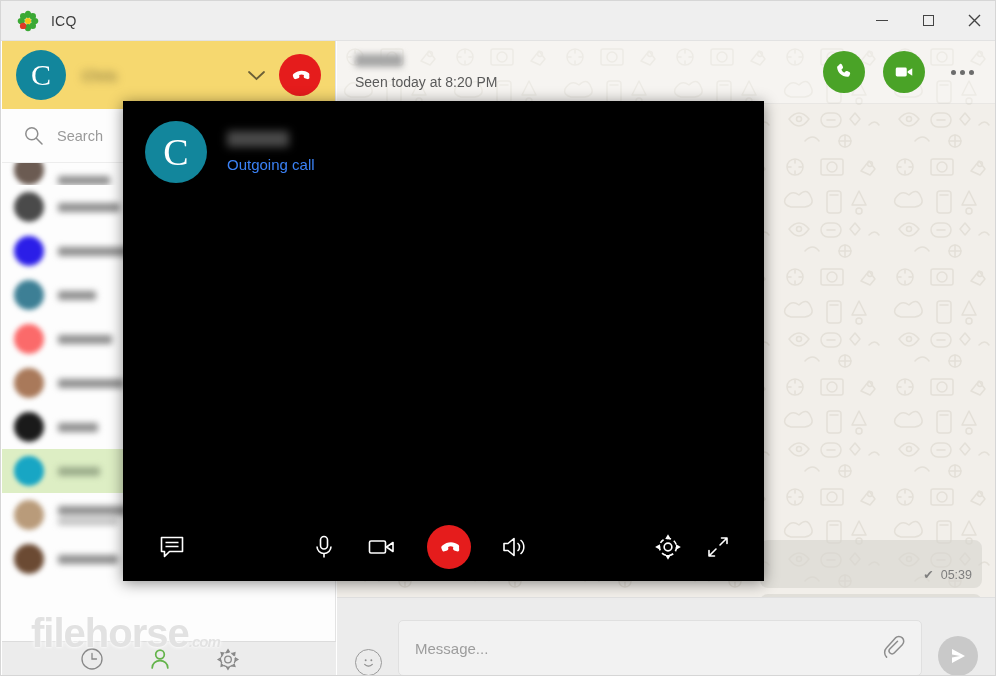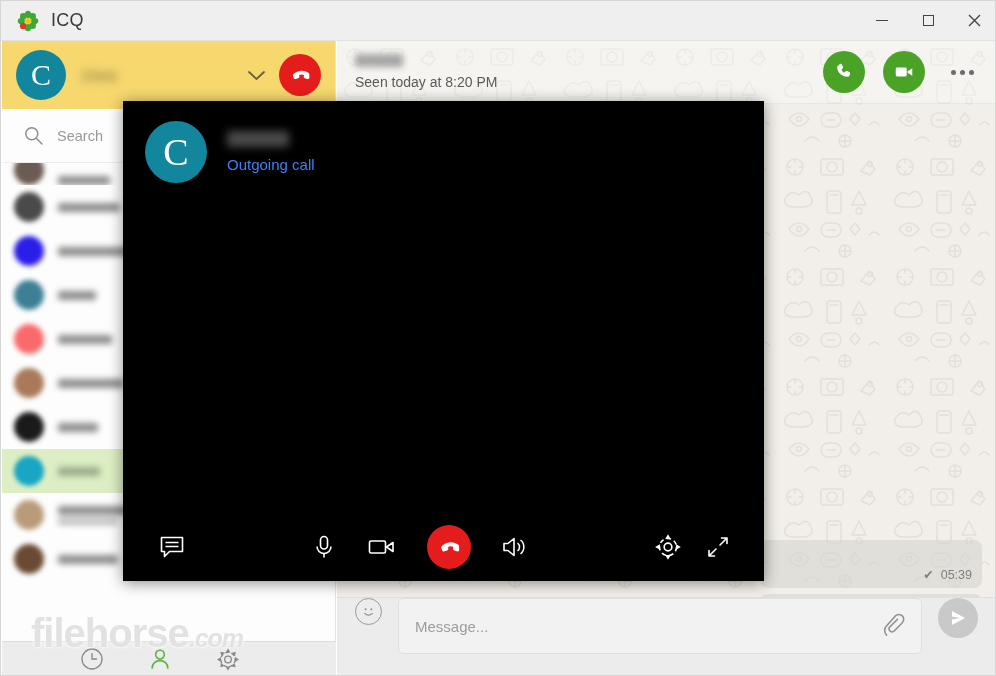--- a/index.html
+++ b/index.html
@@ -19,21 +19,21 @@
 
   
   .titlebar{
     position:absolute; left:0; top:0; width:996px; height:40px;
     background:#efefef;
     border-bottom:1px solid #e2e2e2;
     display:flex; align-items:center;
   }
   .tb-logo{ margin-left:16px; width:22px; height:22px; position:relative; }
   .tb-title{
-    margin-left:12px; font-size:18px; color:#3b3b3b; letter-spacing:.2px;
+    margin-left:12px; font-size:14px; color:#3b3b3b; letter-spacing:.2px;
   }
   .tb-controls{ margin-left:auto; display:flex; height:40px; }
   .tb-btn{
     width:46px; height:40px; display:flex; align-items:center; justify-content:center;
     color:#444; font-size:15px; line-height:1;
   }
   .glyph-min{ display:block; width:12px; height:1px; background:#444; }
   .glyph-max{ display:block; width:11px; height:11px; border:1px solid #444; }
 
   
@@ -145,21 +145,21 @@
   .bubble.b1{ top:436px; width:222px; height:48px; }
   .bubble.b2{ top:490px; width:222px; height:32px; }
   .b-meta{
     position:absolute; right:10px; bottom:6px;
     display:flex; align-items:center; gap:7px;
     font-size:12.5px; color:#7e7e7e;
   }
   .composer-inner{
     position:absolute; left:336px; top:596px; width:659px; height:79px;
     background:#ececec; border-top:1px solid #e0e0e0;
-    display:flex; align-items:flex-start; padding:0 18px;
+    display:flex; align-items:flex-end; padding:0 18px;
   }
   .emoji-btn{
     width:27px; height:27px; border-radius:50%; border:1.6px solid #9a9a9a;
     display:flex; align-items:center; justify-content:center; flex:none;
   }
   .msg-input{
     flex:1; margin-left:16px; height:56px;
     background:#f2f2f2; border:1px solid #e0e0e0; border-radius:5px;
     display:flex; align-items:center; padding:0 16px;
   }
@@ -204,21 +204,21 @@
     display:flex; align-items:center; justify-content:center;
   }
 
   .filehorse{
     position:absolute; left:30px; top:612px;
     font-size:40px; font-weight:bold; color:#e2e2e2;
     letter-spacing:-1px; line-height:1;
     text-shadow:0 0 2px #ffffff, 0 0 4px #ffffff;
     user-select:none; pointer-events:none;
   }
-  .filehorse .dotcom{ font-size:25px;font-style:italic; }
+  .filehorse .dotcom{ font-size:15px;font-style:italic; }
 </style>
 </head>
 <body>
 
 <div id="app">
 
   <div class="titlebar">
     <div class="tb-logo">
       <svg width="22" height="22" viewBox="0 0 22 22">
         <g fill="#3ba935">

